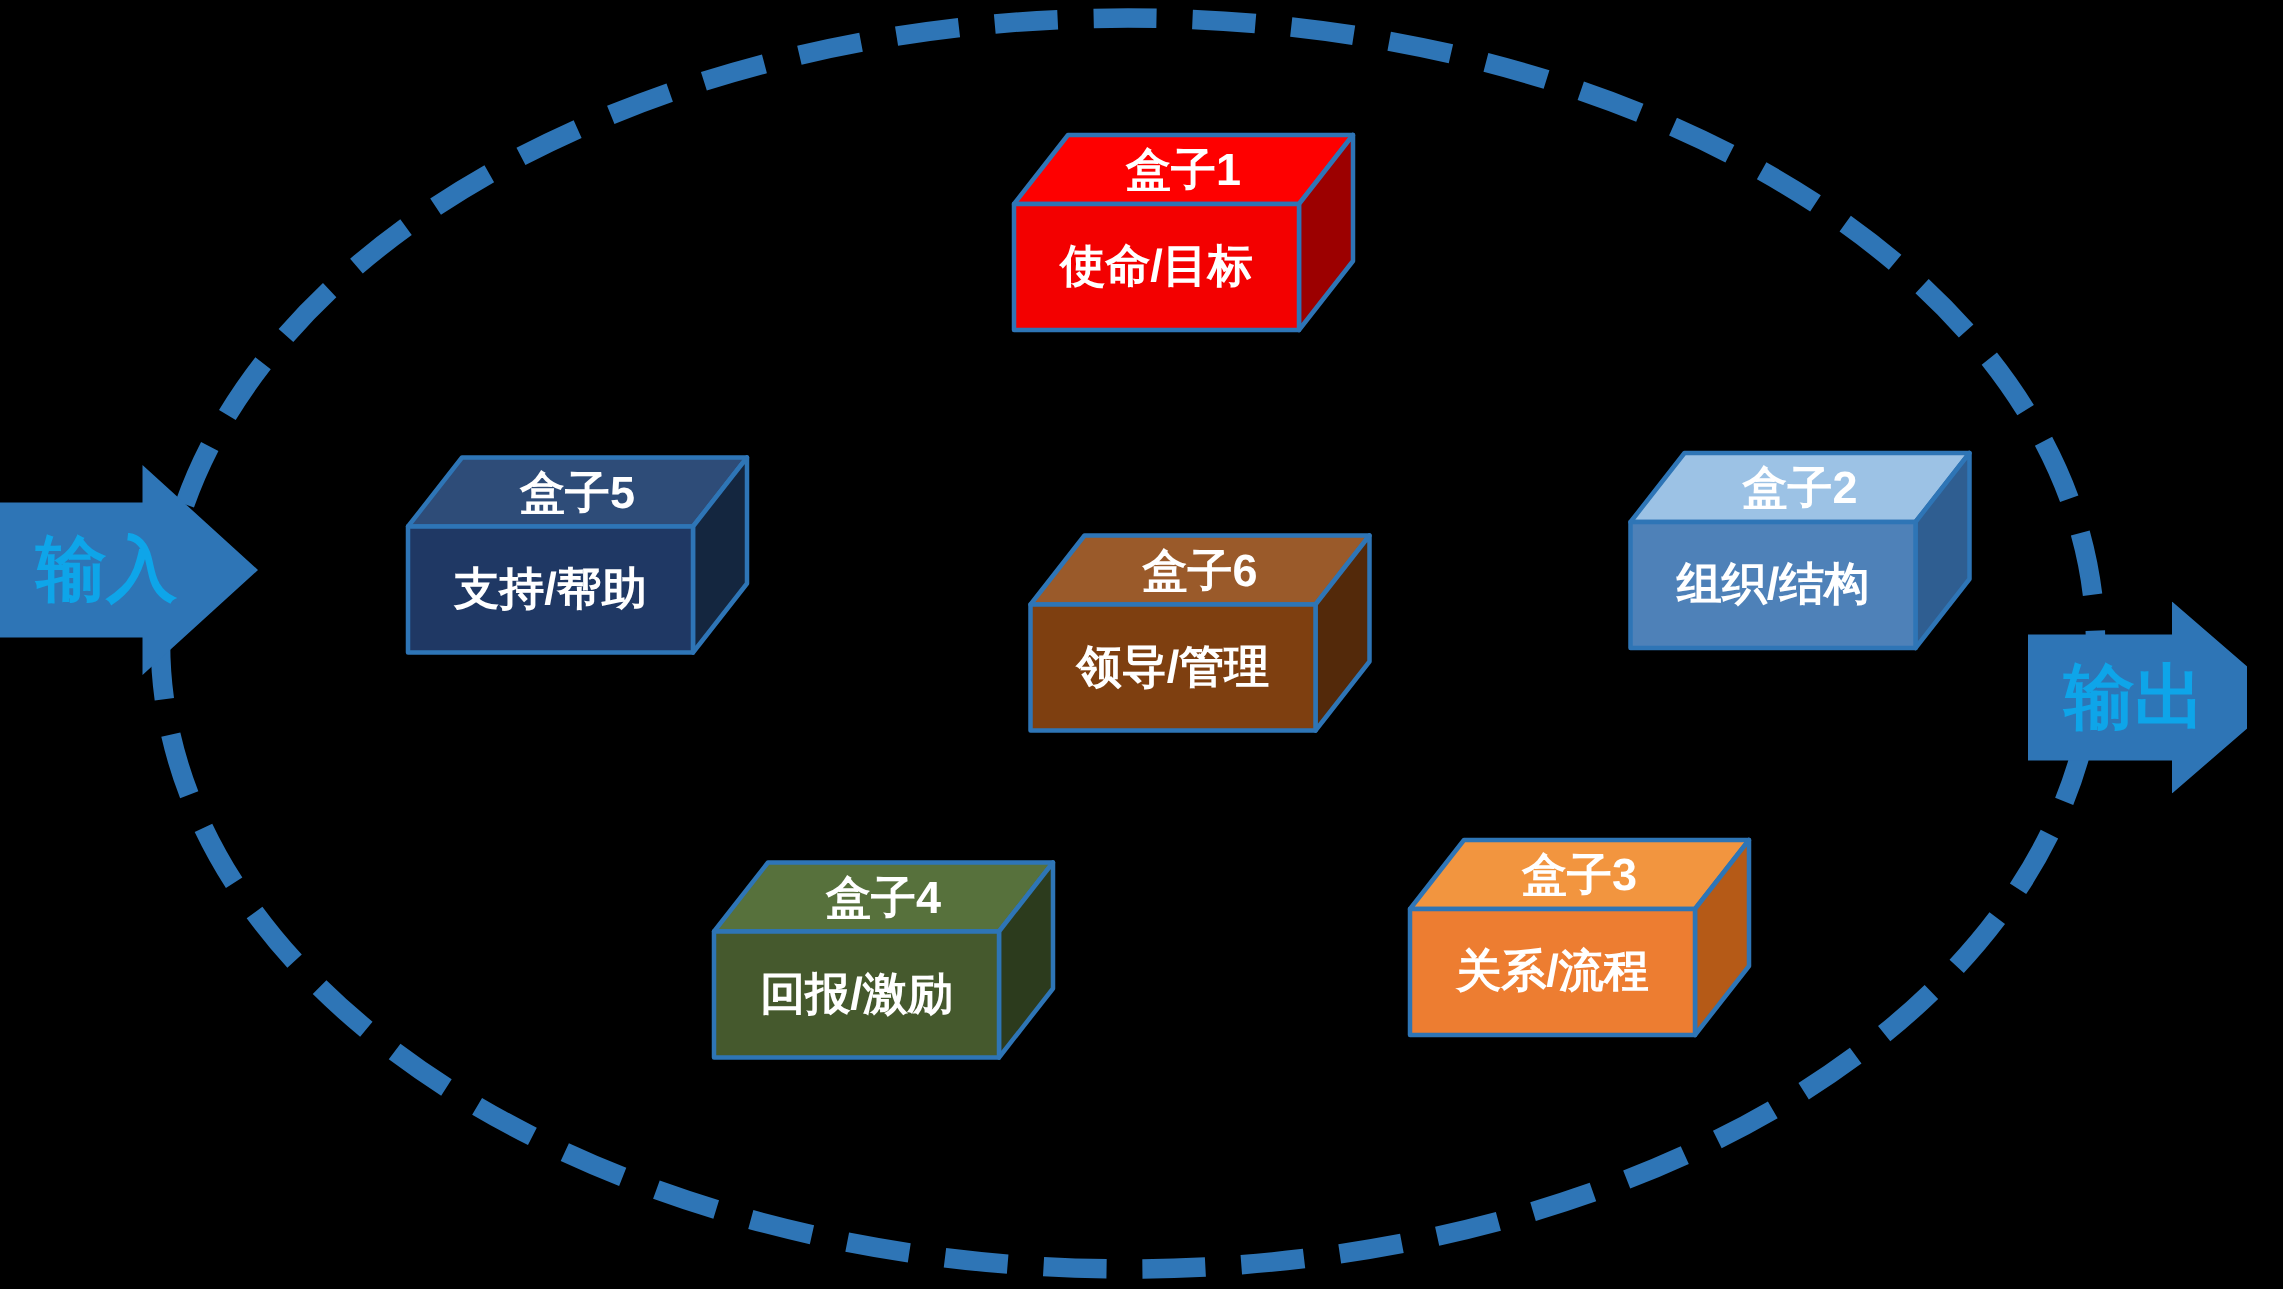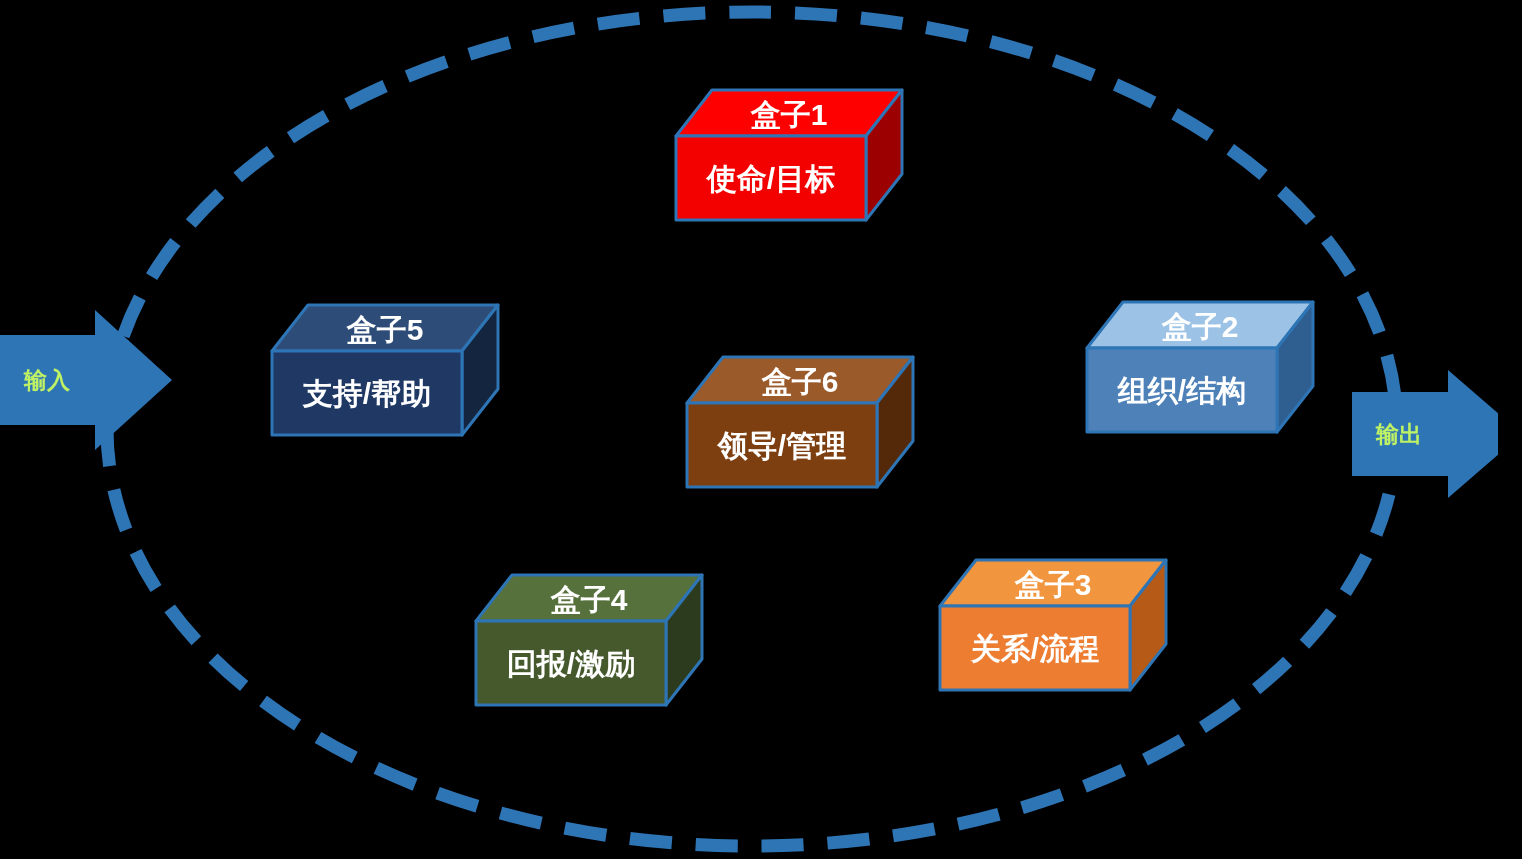--- a/index.html
+++ b/index.html
@@ -55,41 +55,41 @@
     clip-path: polygon(0 25px, 95px 25px, 95px 0, 172px 70px, 95px 140px, 95px 115px, 0 115px);
   }
   .arrow-shape.output {
     clip-path: polygon(0 22px, 96px 22px, 96px 0, 170px 64px, 96px 128px, 96px 106px, 0 106px);
   }
   .arrow-label {
     position: absolute;
     left: 24px;
     top: 50%;
     transform: translateY(-50%);
-    color: #bef264;
+    color: #0ea5e9;
     font-weight: bold;
-    font-size: 23px;
+    font-size: 47px;
     white-space: nowrap;
   }
 </style>
 </head>
 <body>
 
 <div class="canvas" style="background: rgb(0, 0, 0);">
 
   <svg class="layer" width="1522" height="859">
     <ellipse cx="752" cy="429" rx="645" ry="417" fill="none" stroke-width="13" stroke-dasharray="42 24" stroke="#2E75B6"></ellipse>
   </svg>
 
   <div class="arrow" style="left:0; top:310px; width:172px; height:140px;">
     <div class="arrow-shape input" style="background: rgb(46, 117, 182);"></div>
     <div class="arrow-label">输入</div>
   </div>
 
-  <div class="arrow" style="left:1352px; top:370px; width:146px; height:128px;">
+  <div class="arrow" style="left:1352px; top:401px; width:146px; height:128px;">
     <div class="arrow-shape output" style="background: rgb(46, 117, 182);"></div>
     <div class="arrow-label">输出</div>
   </div>
 
   <svg class="box" style="left:674px; top:88px;" width="230" height="134">
     <polygon class="face" points="2,48 38,2 228,2 192,48" fill="#FE0000"></polygon>
     <polygon class="face" points="192,48 228,2 228,86 192,132" fill="#9C0000"></polygon>
     <polygon class="face" points="2,48 192,48 192,132 2,132" fill="#F30000"></polygon>
     <text class="box-title" x="115" y="26">盒子1</text>
     <text class="box-subtitle" x="97" y="90">使命/目标</text>

